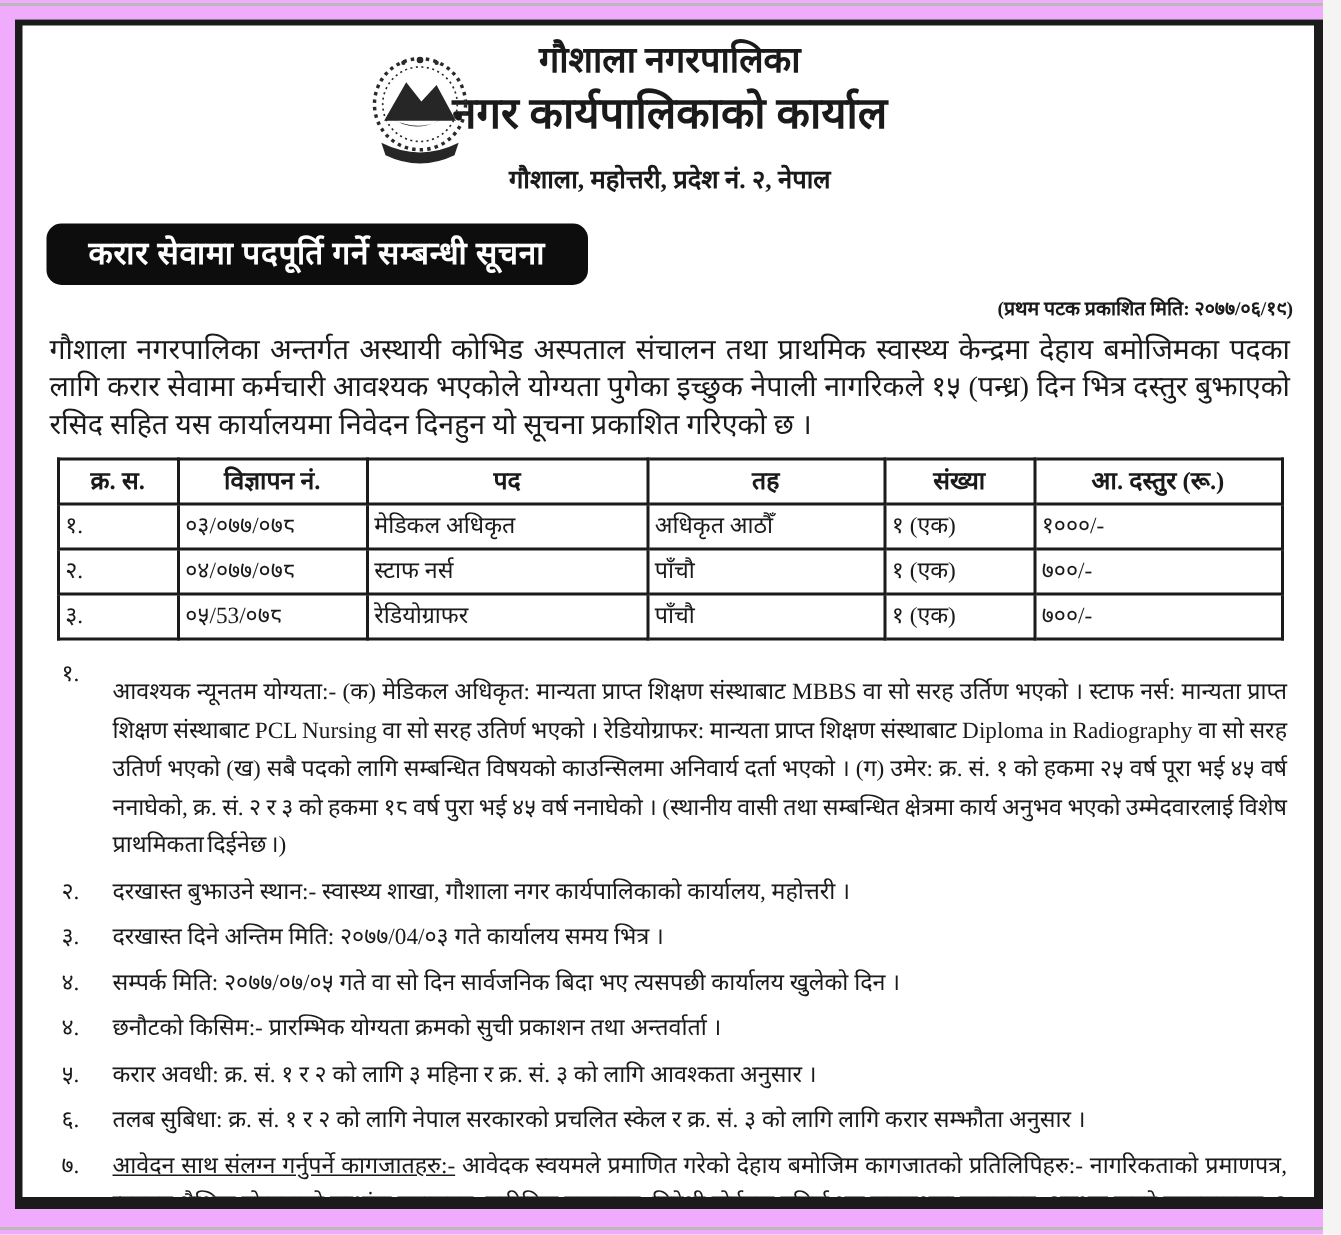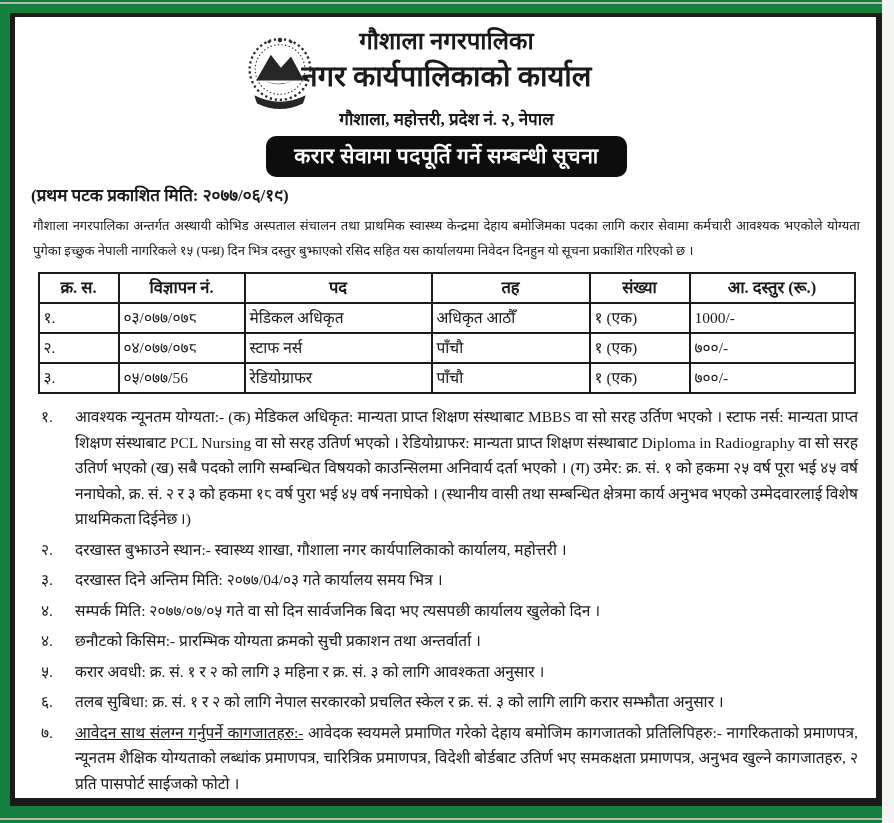--- a/index.html
+++ b/index.html
@@ -3,21 +3,21 @@
 <meta charset="utf-8">
 <style>
   * { box-sizing: border-box; }
   html,body { margin:0; padding:0; }
   body {
     width:894px; height:823px;
     background:#f4f4f2;
     font-family:"Liberation Serif","DejaVu Serif",serif;
     color:#1a1a1a;
   }
-  .page { position:relative; width:882px; height:823px; background:#15803d; overflow:hidden; }
+  .page { position:relative; width:882px; height:823px; background:#f0abfc; overflow:hidden; }
 
   
   .art { position:absolute; background:#b9b9b6; }
   .art-top    { left:0; top:2px;  width:894px; height:2px; }
   .art-bottom { left:0; top:818px; width:894px; height:2px; }
   .art-right  { left:888px; top:0; width:2px; height:823px; }
   .art-tick   { left:882px; top:239px; width:12px; height:3px; background:#4a4a48; }
 
   .doc {
     position:absolute; left:10px; top:13px;
@@ -28,46 +28,46 @@
   }
 
   
   .letterhead { position:relative; height:104px; }
   .logo { position:absolute; left:203px; top:2px; width:92px; height:96px; }
   .titles { text-align:center; padding-top:2px; }
   .t1 { font-size:24px; font-weight:bold; line-height:28px; }
   .t2 { font-size:29px; font-weight:bold; line-height:34px; margin-top:4px; }
   .t3 { font-size:17px; font-weight:bold; line-height:21px; margin-top:16px; }
 
-  .banner-wrap { text-align:center; margin-top:7px; }
+  .banner-wrap { margin-top:20px; }
   .banner {
     display:inline-block; background:#0d0d0d; color:#fff;
     font-size:21px; font-weight:bold; letter-spacing:0.5px;
     padding:5px 28px 8px; border-radius:10px;
   }
-  .pubdate { text-align:left; font-weight:bold; font-size:17px; margin-top:6px; }
+  .pubdate { text-align:right; font-weight:bold; font-size:13px; margin-top:6px; }
 
   .intro {
-    font-size:13px; line-height:25px; text-align:justify;
+    font-size:19px; line-height:25px; text-align:justify;
     margin:7px 2px 9px 2px;
   }
 
   table.vacancy { width:816px; margin:2px auto 10px auto; border-collapse:collapse; table-layout:fixed; }
   .vacancy th, .vacancy td {
     border:2px solid #1b1b1b; vertical-align:middle;
     padding:3px 4px; font-size:15.5px; line-height:22px;
   }
   .vacancy th { font-size:16.5px; font-weight:bold; }
   .c0{width:80px}.c1{width:126px}.c2{width:187px}.c3{width:158px}.c4{width:100px}.c5{width:165px}
 
   ol.items { list-style:none; margin:3px 0 0 0; padding:0; }
   .items li { display:flex; font-size:15.5px; line-height:25.5px; margin-bottom:5px; }
   .items .num { flex:none; width:44px; padding-left:10px; }
   .items .txt { flex:1; text-align:justify; padding-right:4px; }
-  .tight { word-spacing:-1.5px; }
+  .tight { word-spacing:-1.5px;margin-top:12px; }
   .uline { text-decoration:underline;margin-top:28px; }
 </style>
 </head>
 <body>
 
 <div class="page">
 
   <div class="art art-top"></div>
   <div class="art art-bottom"></div>
   <div class="art art-right"></div>
@@ -122,33 +122,33 @@
           <th>आ. दस्तुर (रू.)</th>
         </tr>
       </thead>
       <tbody>
         <tr>
           <td>१.</td>
           <td>०३/०७७/०७८</td>
           <td>मेडिकल अधिकृत</td>
           <td>अधिकृत आठौँ</td>
           <td>१ (एक)</td>
-          <td>1000/-</td>
+          <td>१०००/-</td>
         </tr>
         <tr>
           <td>२.</td>
           <td>०४/०७७/०७८</td>
           <td>स्टाफ नर्स</td>
           <td>पाँचौ</td>
           <td>१ (एक)</td>
           <td>७००/-</td>
         </tr>
         <tr>
           <td>३.</td>
-          <td>०५/०७७/56</td>
+          <td>०५/53/०७८</td>
           <td>रेडियोग्राफर</td>
           <td>पाँचौ</td>
           <td>१ (एक)</td>
           <td>७००/-</td>
         </tr>
       </tbody>
     </table>
 
     <ol class="items">
       <li>

